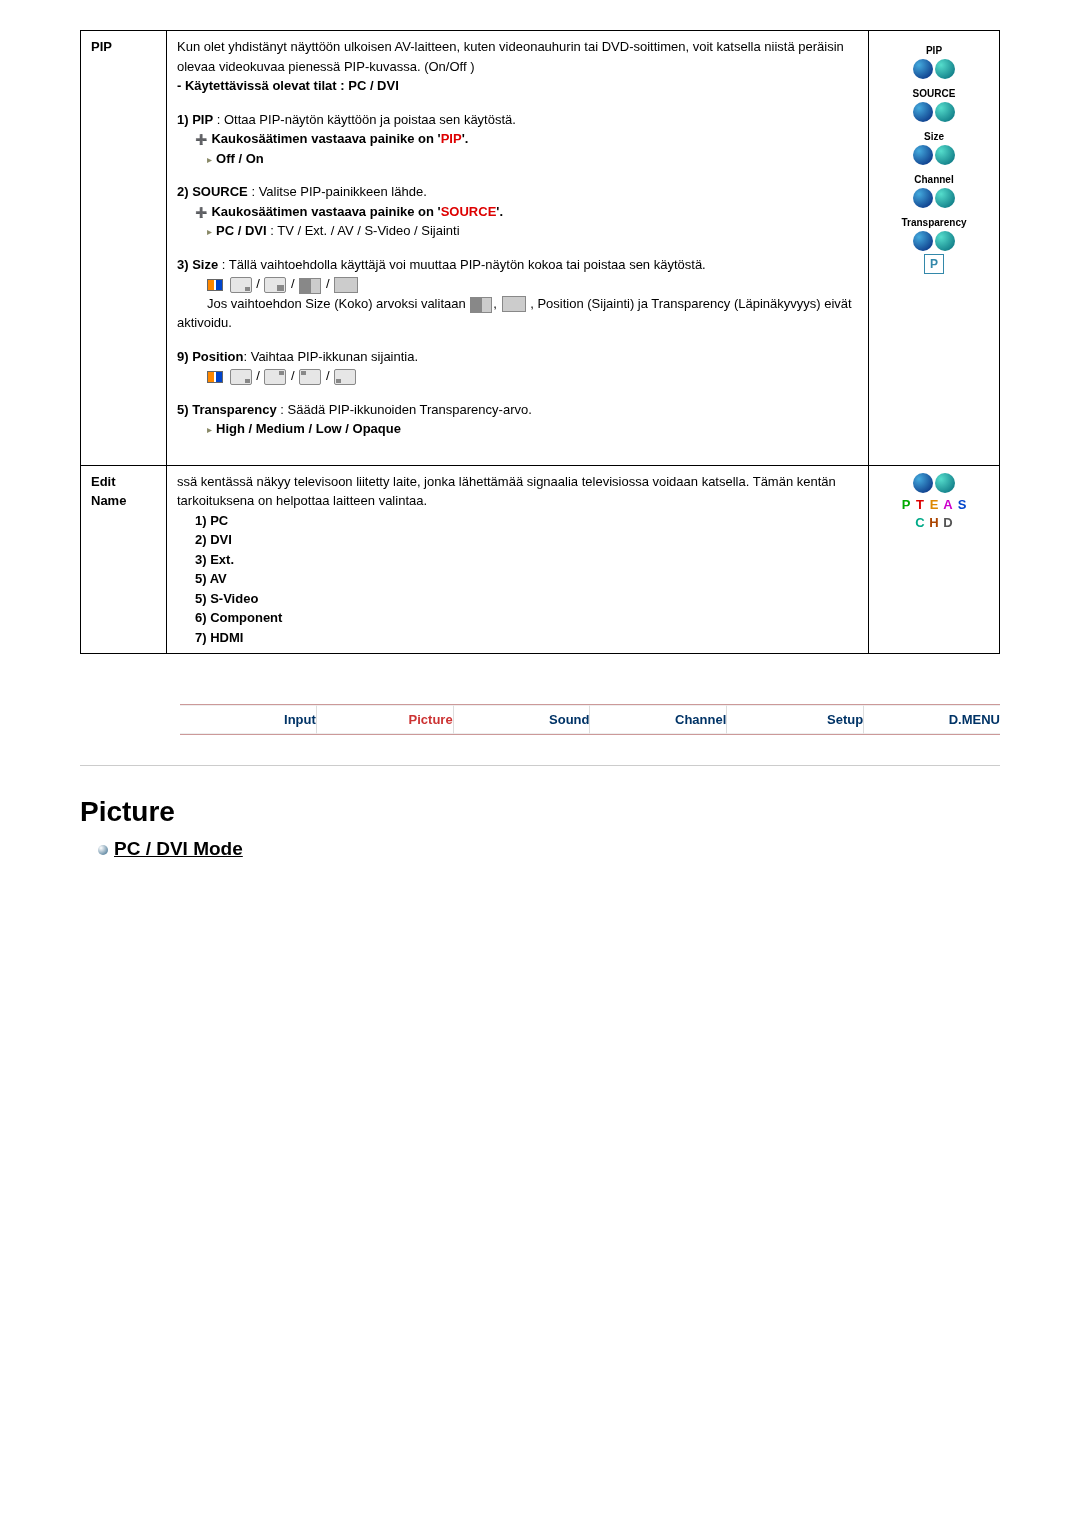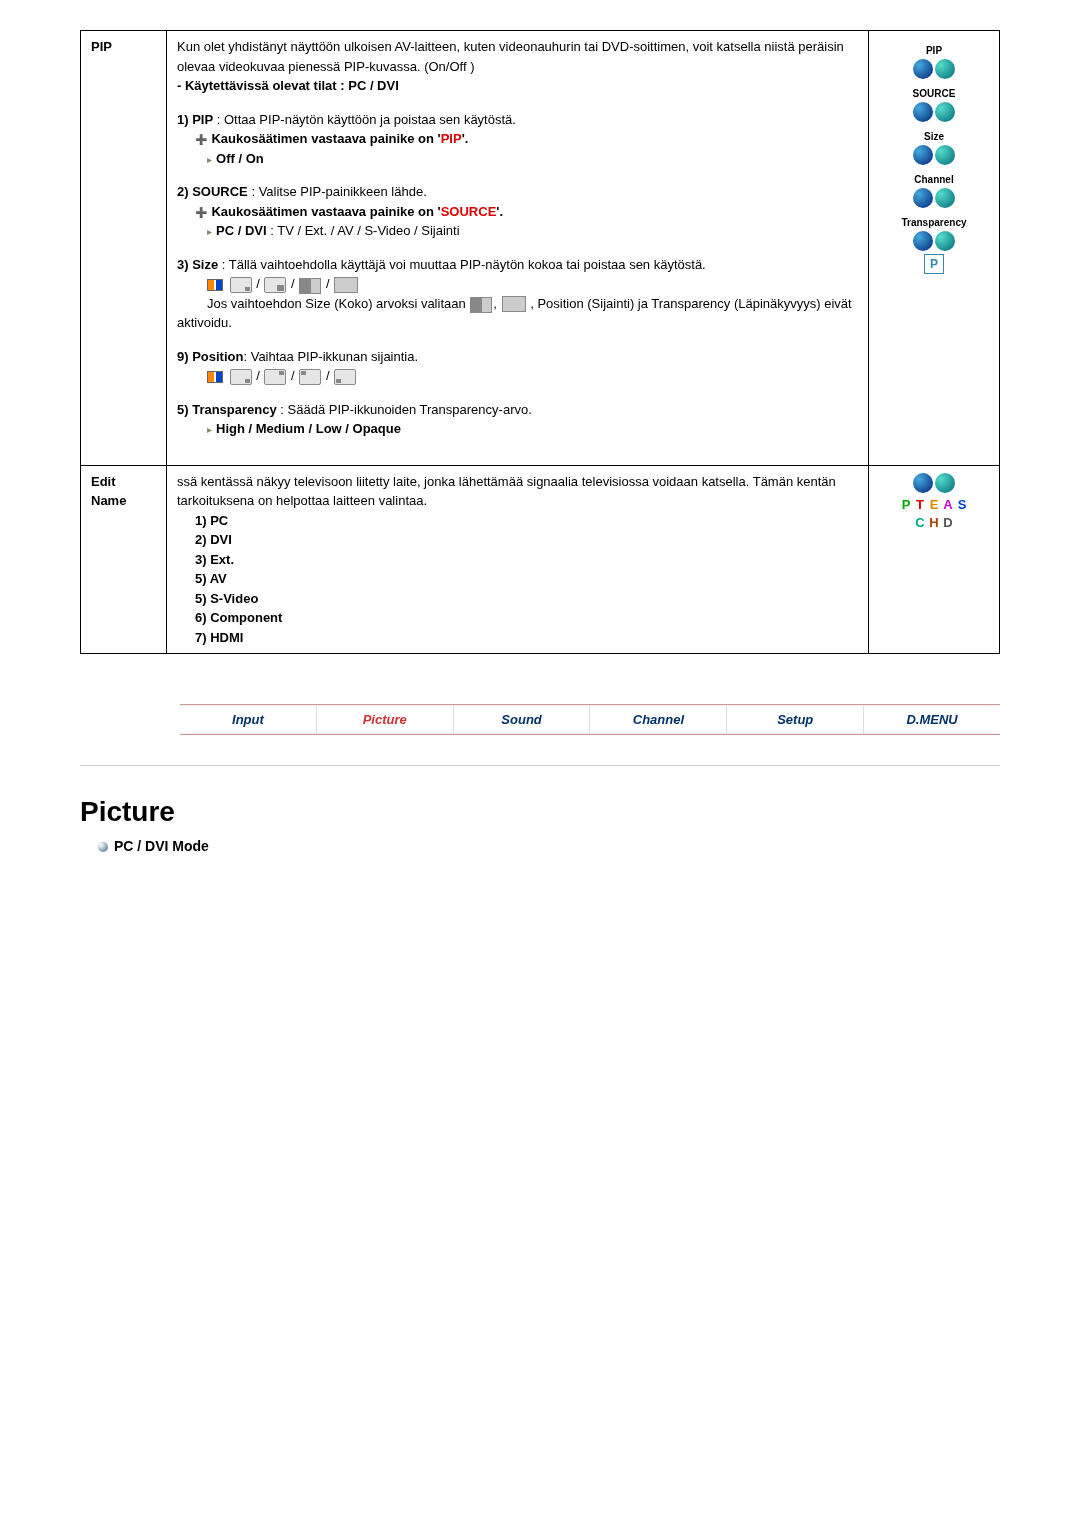--- a/index.html
+++ b/index.html
@@ -151,29 +151,28 @@
   .nav-tabs {
     border-top: 1px solid #c99;
     border-bottom: 1px solid #c99;
     margin: 50px 0 30px 100px;
     padding: 0;
     display: flex;
     font-size: 13px;
   }
   .nav-tabs .tab {
     flex: 1;
-    text-align: center;
+    text-align: right;
     padding: 6px 0;
     color: #036;
     font-weight: bold;
     border-right: 1px solid #ddd;
     cursor: pointer;
     border-bottom: 1px solid #eee;
     border-top: 1px solid #eee;
-    font-style: italic;
   }
   .nav-tabs .tab.active {
     color: #c33;
     border-top: 1px solid #eee;
   }
   .nav-tabs .tab:last-child { border-right: none; }
   hr.sep {
     border: none;
     border-top: 1px solid #ccc;
     margin: 30px 0;
@@ -187,22 +186,23 @@
     display: inline-block;
     width: 10px;
     height: 10px;
     border-radius: 50%;
     background: radial-gradient(circle at 30% 30%, #fff, #368);
     margin-right: 6px;
     vertical-align: middle;
   }
   .sub-heading {
     font-weight: bold;
-    font-size: 14px;
+    font-size: 19px;
     margin-left: 18px;
+    text-decoration: underline;
   }
   .mini-icon {
     display: inline-block;
     width: 14px;
     height: 10px;
     background: linear-gradient(90deg, #f80 40%, #fff 40% 60%, #04c 60%);
     border: 1px solid #666;
     vertical-align: middle;
     margin-right: 2px;
   }

